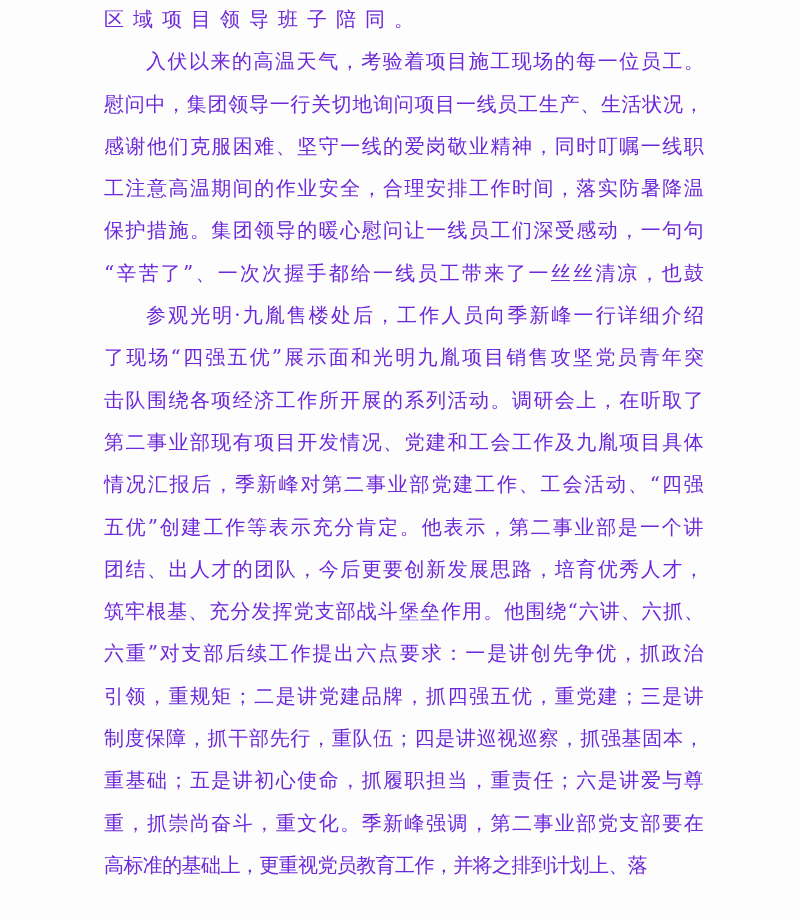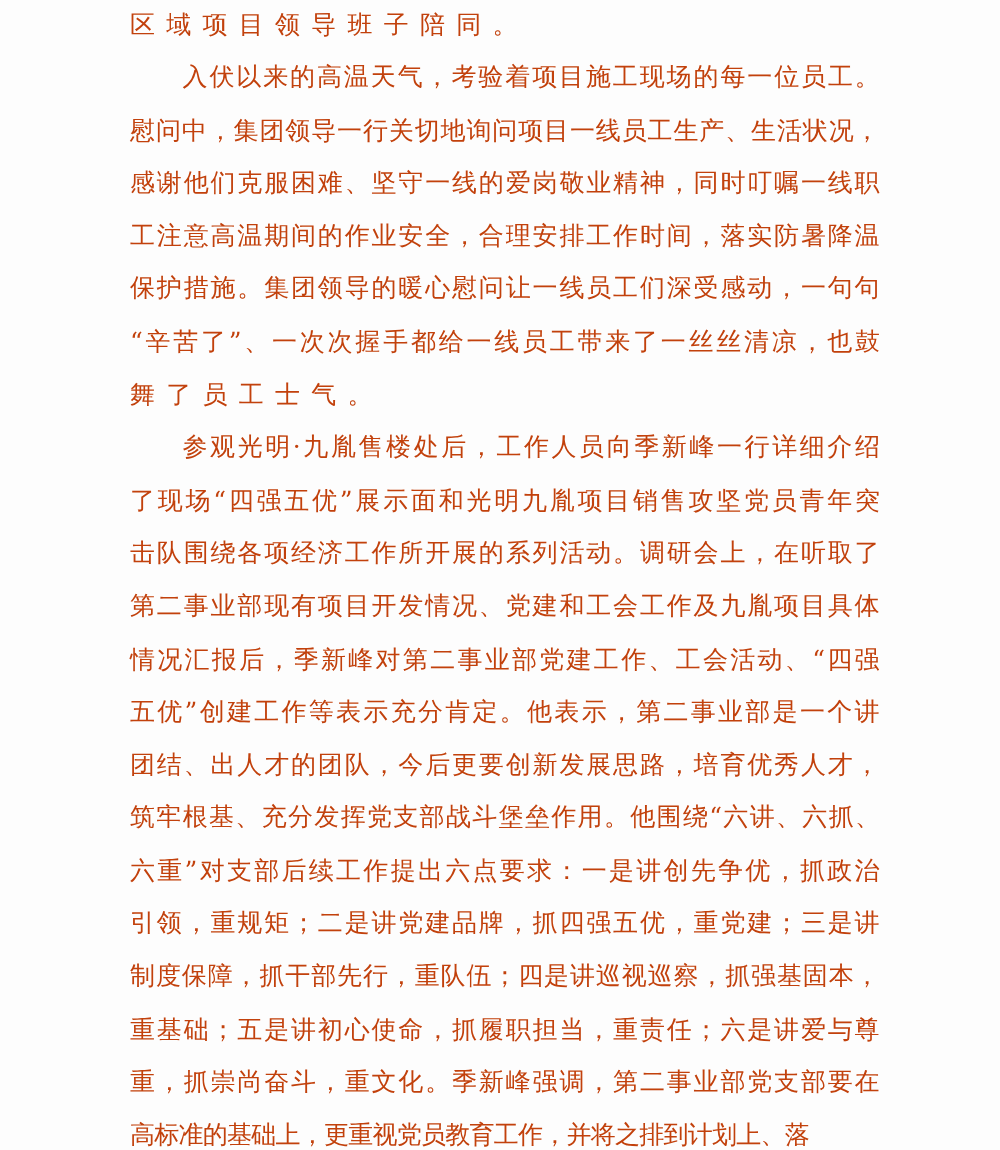--- a/index.html
+++ b/index.html
@@ -9,21 +9,21 @@
     height: 920px;
     overflow: hidden;
     background: #fdfdfd;
   }
   .page {
     position: relative;
     width: 800px;
     height: 920px;
     background: #fdfdfd;
     font-family: "DejaVu Serif", "Liberation Serif", serif;
-    color: #c2410c;
+    color: #6d28d9;
   }
   .text-column {
     position: absolute;
     left: 104px;
     top: -2px;
     width: 600px;
   }
   .line {
     height: 42.3px;
     line-height: 42.3px;
@@ -230,21 +230,20 @@
         <span>了</span>
         <span>一</span>
         <span>丝</span>
         <span>丝</span>
         <span>清</span>
         <span>凉</span>
         <span>，</span>
         <span>也</span>
         <span>鼓</span>
       </div>
-    <div class="line short">舞了员工士气。</div>
     <div class="line fill indent">
         <span>参</span>
         <span>观</span>
         <span>光</span>
         <span>明</span>
         <span>·</span>
         <span>九</span>
         <span>胤</span>
         <span>售</span>
         <span>楼</span>

